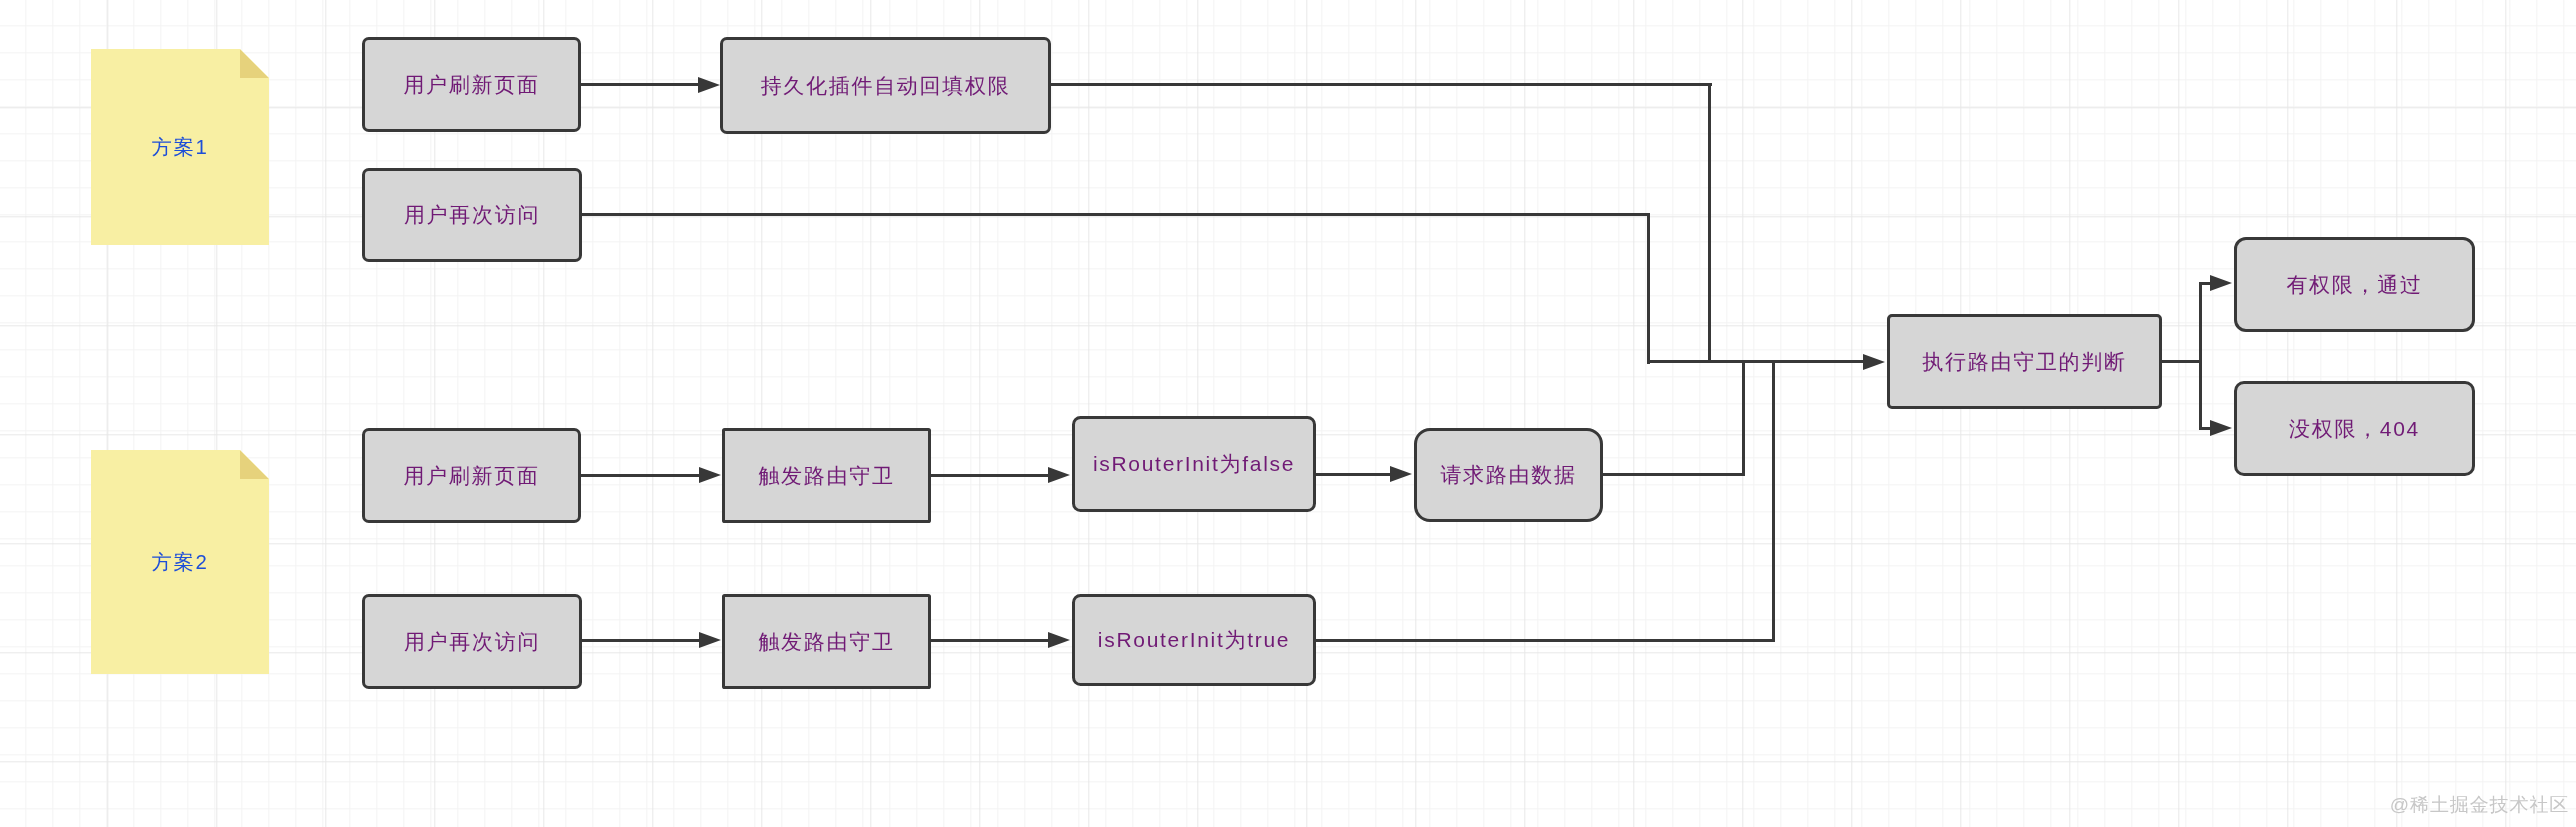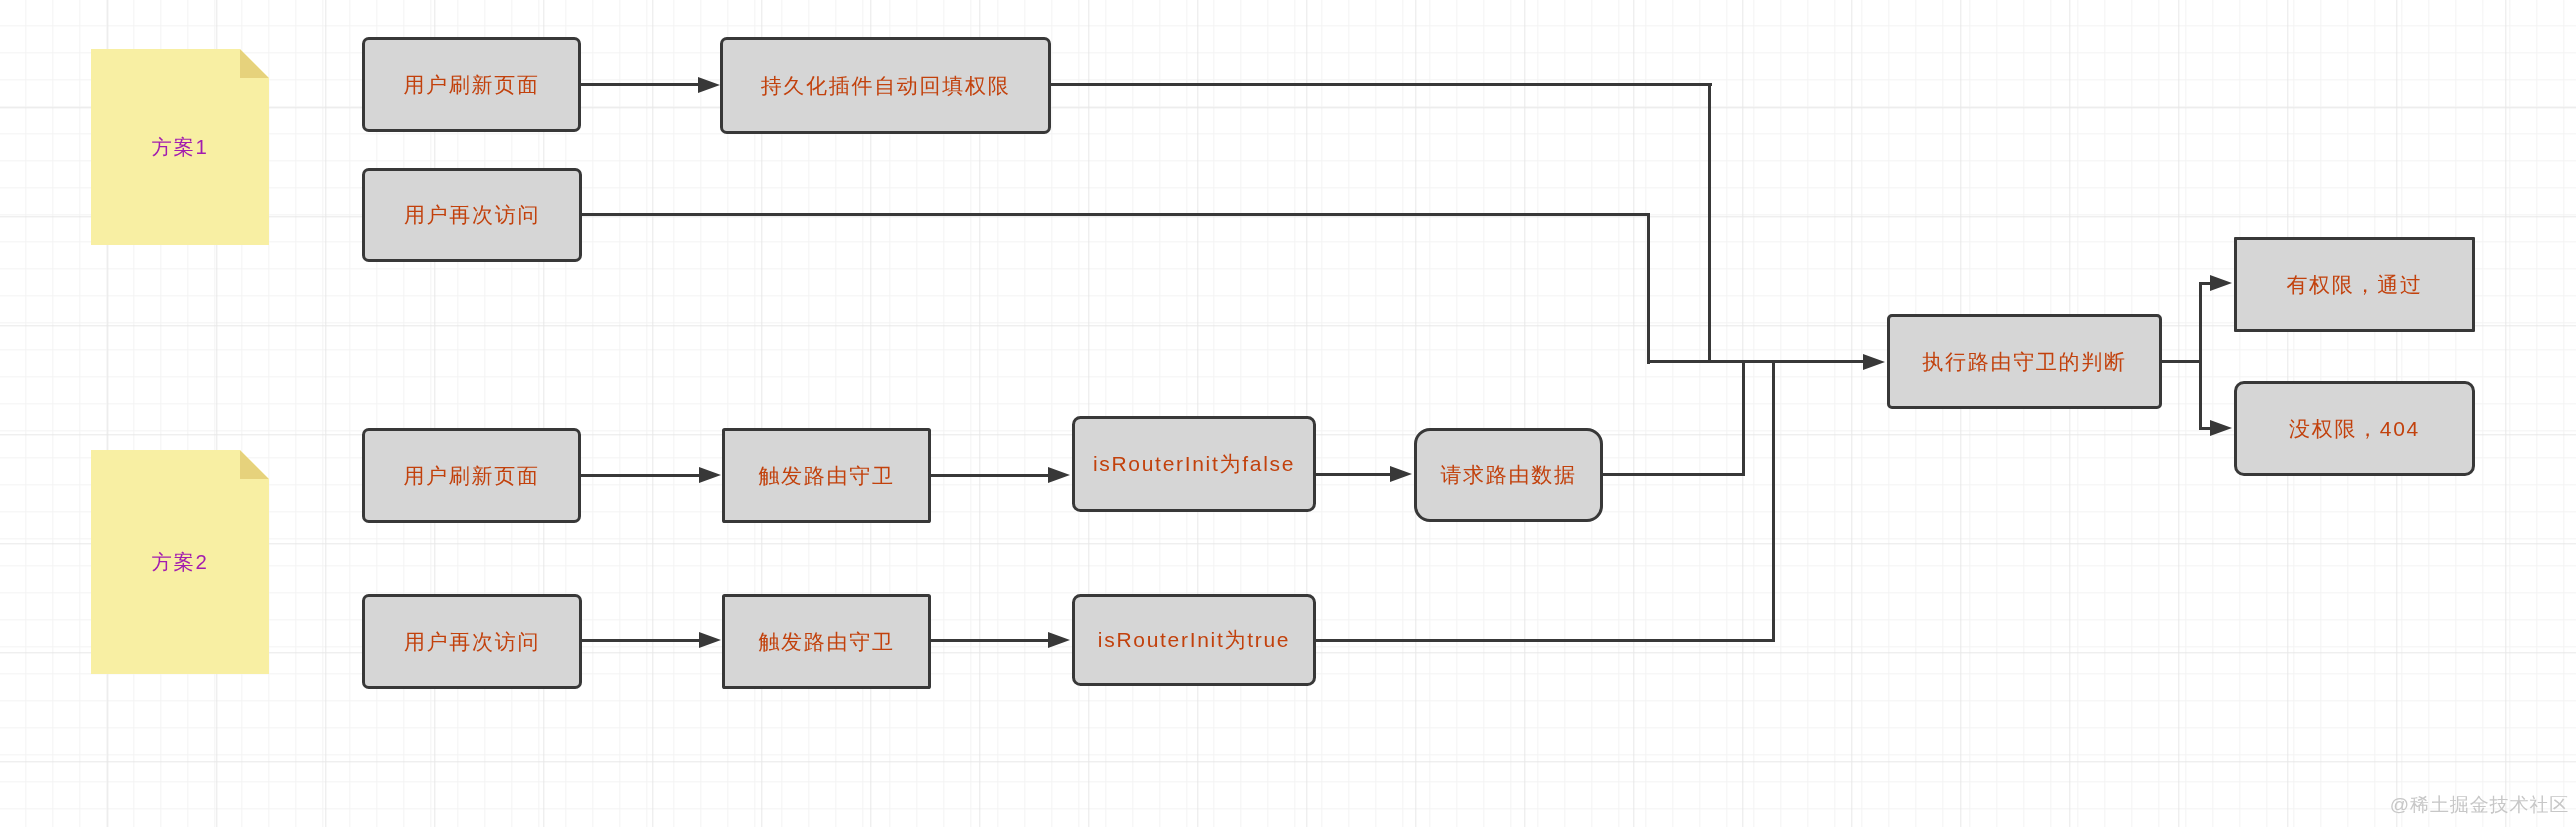--- a/index.html
+++ b/index.html
@@ -16,33 +16,33 @@
       linear-gradient(#f3f3f3 0.9px, transparent 0.9px),
       linear-gradient(90deg, #f3f3f3 0.9px, transparent 0.9px);
     background-size: 109px 109px, 109px 109px, 27px 27px, 27px 27px;
     background-position: -1.7px -1.7px;
   }
   .node {
     position: absolute;
     box-sizing: border-box;
     background: #d6d6d6;
     border: 3.4px solid #383838;
-    color: #c2410c;
+    color: #701a75;
     display: flex;
     align-items: center;
     justify-content: center;
     font-size: 21px;
     letter-spacing: 1.7px;
     white-space: nowrap;
   }
   .note {
     position: absolute;
     box-sizing: border-box;
     background: #f8efa3;
-    color: #a21caf;
+    color: #1d4ed8;
     display: flex;
     align-items: center;
     justify-content: center;
     font-size: 20.4px;
     letter-spacing: 1.7px;
     clip-path: polygon(0 0, calc(100% - 29px) 0, 100% 29px, 100% 100%, 0 100%);
   }
   .note-fold {
     position: absolute;
     top: 0;
@@ -109,21 +109,21 @@
     </div>
     <div class="node" style="border-radius: 2.6px; left: 722px; top: 594px; width: 209px; height: 95px;">
       <span>触发路由守卫</span>
     </div>
     <div class="node" style="border-radius: 8.5px; left: 1072px; top: 594px; width: 244px; height: 92px;">
       <span>isRouterInit为true</span>
     </div>
     <div class="node" style="border-radius: 5px; left: 1887px; top: 314px; width: 275px; height: 95px;">
       <span>执行路由守卫的判断</span>
     </div>
-    <div class="node" style="border-radius: 1px; left: 2234px; top: 237px; width: 241px; height: 95px;">
+    <div class="node" style="border-radius: 12px; left: 2234px; top: 237px; width: 241px; height: 95px;">
       <span>有权限，通过</span>
     </div>
     <div class="node" style="border-radius: 10px; left: 2234px; top: 381px; width: 241px; height: 95px;">
       <span>没权限，404</span>
     </div>
     <div class="seg" style="left: 579px; top: 83px; width: 124px; height: 3.4px;"></div>
     <div class="arrowhead" style="left: 698px; top: 77px;"></div>
     <div class="seg" style="left: 1049px; top: 83px; width: 663px; height: 3.4px;"></div>
     <div class="seg" style="left: 1708px; top: 83px; width: 3.4px; height: 280px;"></div>
     <div class="seg" style="left: 580px; top: 213px; width: 1070px; height: 3.4px;"></div>

